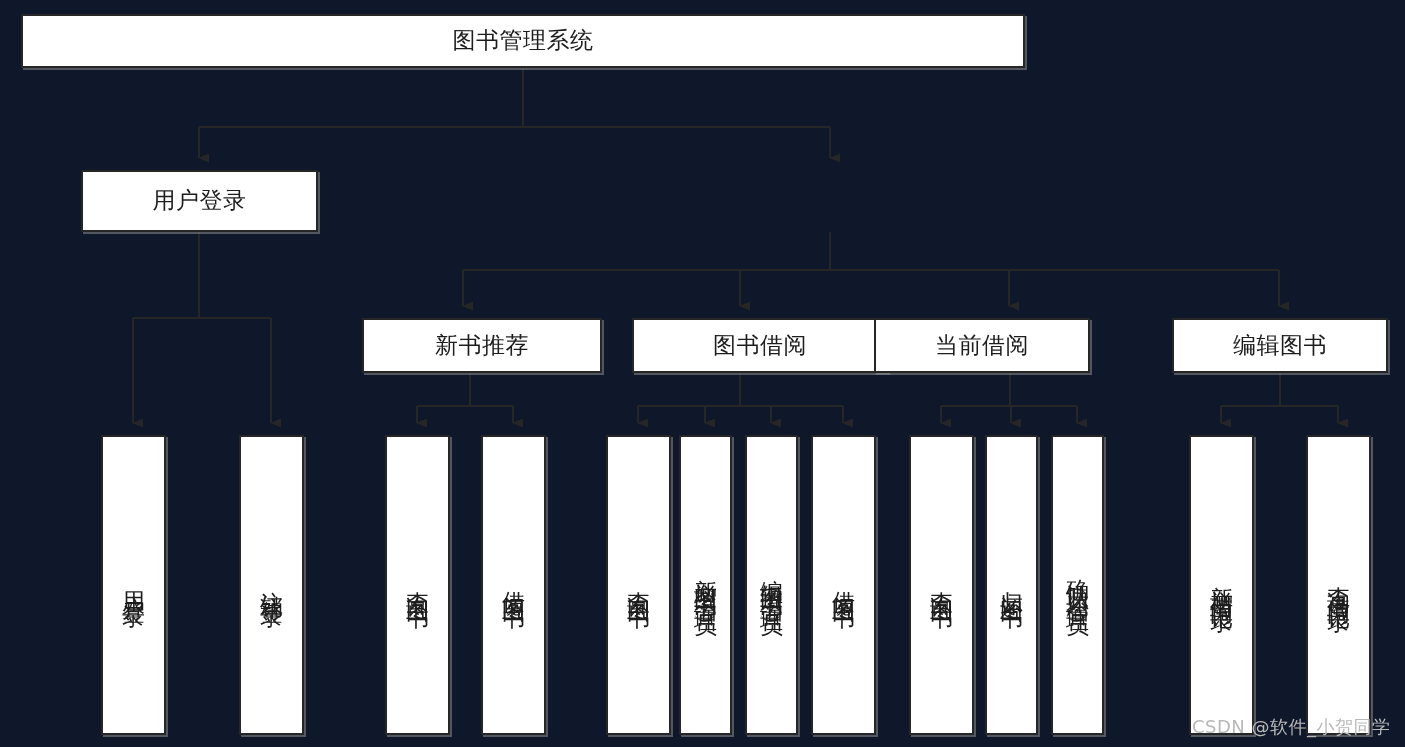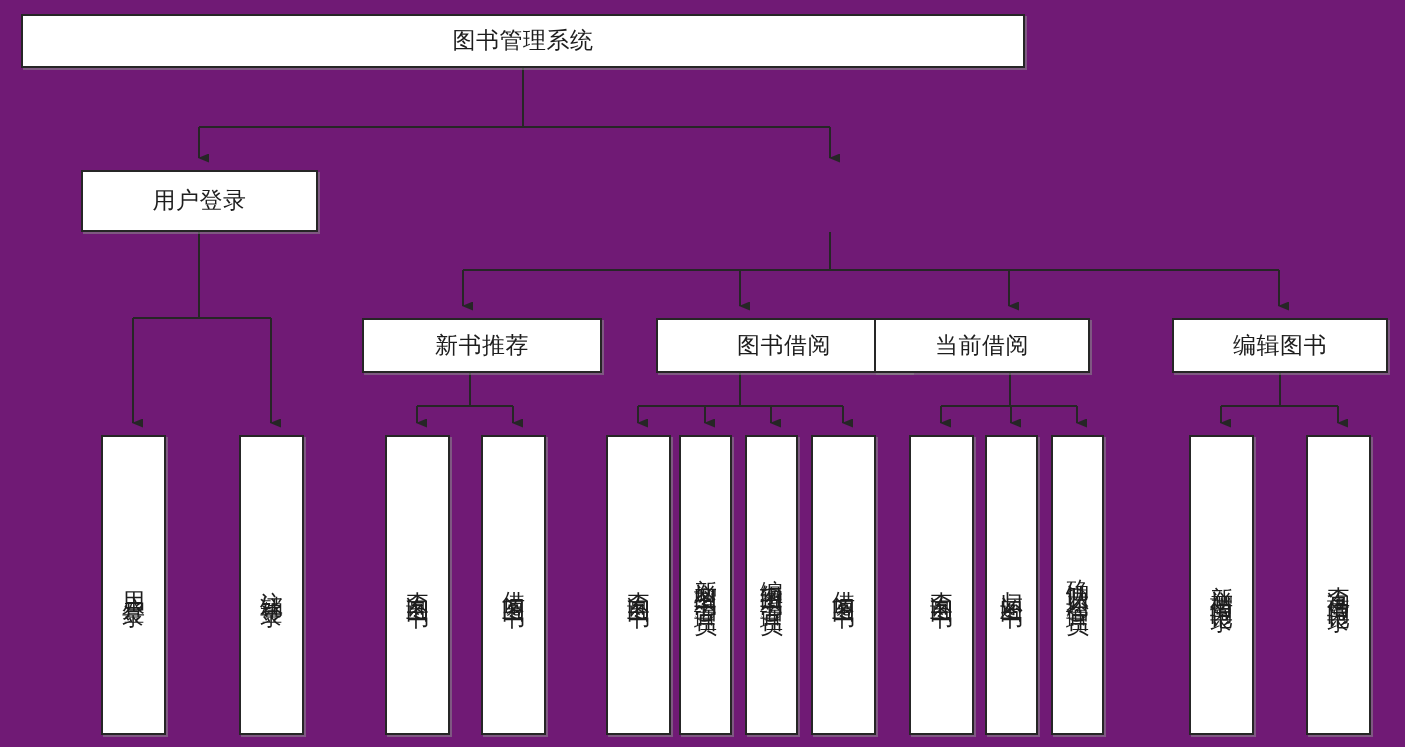--- a/index.html
+++ b/index.html
@@ -7,21 +7,21 @@
     padding: 0;
     background: #ffffff;
   }
   body {
     font-family: "DejaVu Sans", "Liberation Sans", sans-serif;
   }
   #canvas {
     position: relative;
     width: 1405px;
     height: 747px;
-    background: #701a75;
+    background: #0f172a;
     overflow: hidden;
   }
   svg.edges {
     position: absolute;
     left: 0;
     top: 0;
     width: 1405px;
     height: 747px;
     pointer-events: none;
   }
@@ -129,21 +129,21 @@
     <span class="label">图书管理系统</span>
   </div>
 
   <div class="node horiz" style="left:81px; top:170px; width:237px; height:62px;">
     <span class="label">用户登录</span>
   </div>
 
   <div class="node horiz" style="left:362px; top:318px; width:240px; height:55px;">
     <span class="label">新书推荐</span>
   </div>
-  <div class="node horiz" style="left:632px; top:318px; width:256px; height:55px;margin-left:24px;">
+  <div class="node horiz" style="left:632px; top:318px; width:256px; height:55px;">
     <span class="label">图书借阅</span>
   </div>
   <div class="node horiz" style="left:874px; top:318px; width:216px; height:55px;">
     <span class="label">当前借阅</span>
   </div>
   <div class="node horiz" style="left:1172px; top:318px; width:216px; height:55px;">
     <span class="label">编辑图书</span>
   </div>
 
   <div class="node vert" style="left:101px; top:435px; width:65px; height:300px;">
@@ -183,14 +183,15 @@
     <span class="label">确认归还（管理员）</span>
   </div>
 
   <div class="node vert" style="left:1189px; top:435px; width:65px; height:300px;">
     <span class="label">新增借阅记录</span>
   </div>
   <div class="node vert" style="left:1306px; top:435px; width:65px; height:300px;">
     <span class="label">查询借阅记录</span>
   </div>
 
+  <div class="watermark" style="left:1192px; top:715px;">CSDN @软件_小贺同学</div>
 
 </div>
 
 </body></html>

